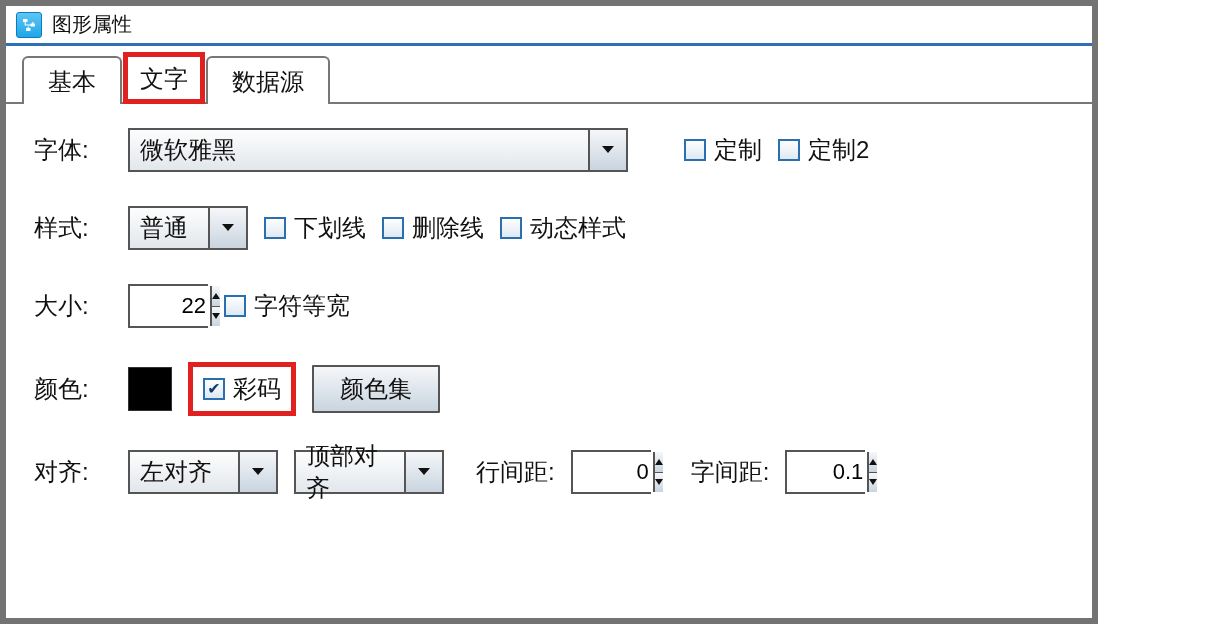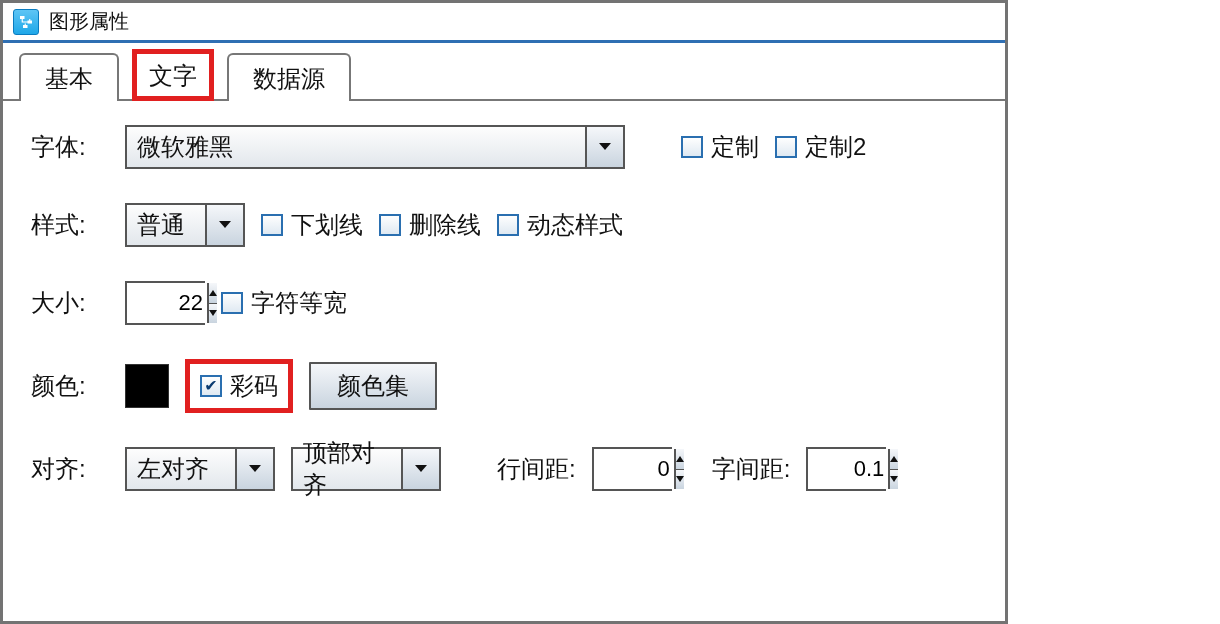--- a/index.html
+++ b/index.html
@@ -5,22 +5,22 @@
   * { box-sizing: border-box; }
   html, body {
     margin: 0; padding: 0;
     width: 1220px; height: 624px;
     font-family: "Microsoft YaHei", "微软雅黑", sans-serif;
     font-size: 24px;
     background: #fff;
     color: #111;
   }
   .window {
-    width: 1008px; height: 624px;
-    border: 3px solid #737373;
+    width: 1098px; height: 624px;
+    border: 6px solid #737373;
     position: relative;
     background: #fff;
   }
   .titlebar {
     height: 40px;
     display: flex;
     align-items: center;
     gap: 10px;
     padding: 0 10px;
     border-bottom: 3px solid #2f6fb3;
@@ -33,21 +33,21 @@
     display: flex; align-items: center; justify-content: center;
   }
   .app-icon svg { width: 18px; height: 18px; }
   .title-text { font-size: 20px; }
   .tabstrip {
     height: 58px;
     display: flex;
     align-items: flex-end;
     padding-left: 16px;
     border-bottom: 2px solid #777;
-    gap: 15px;
+    gap: 3px;
   }
   .tab {
     border: 2px solid #777;
     border-bottom: none;
     border-radius: 6px 6px 0 0;
     padding: 8px 24px 6px;
     font-size: 24px;
     background: #fff;
     position: relative;
     bottom: -2px;
@@ -290,21 +290,21 @@
         </span>
       </div>
       <div class="combo-med">
         <span class="combo-text">顶部对齐</span>
         <span class="combo-btn">
           <svg viewBox="0 0 14 10">
               <path d="M1 1l6 7 6-7z" fill="#111"></path>
             </svg>
         </span>
       </div>
-      <span style="margin-left:40px">行间距:</span>
+      <span style="margin-left:16px">行间距:</span>
       <div class="spinner">
         <input value="0" style="">
         <div class="spin-btns">
           <div>
               <svg viewBox="0 0 8 6">
                 <path d="M0 6l4-6 4 6z" fill="#111"></path>
               </svg>
             </div>
           <div>
               <svg viewBox="0 0 8 6">

